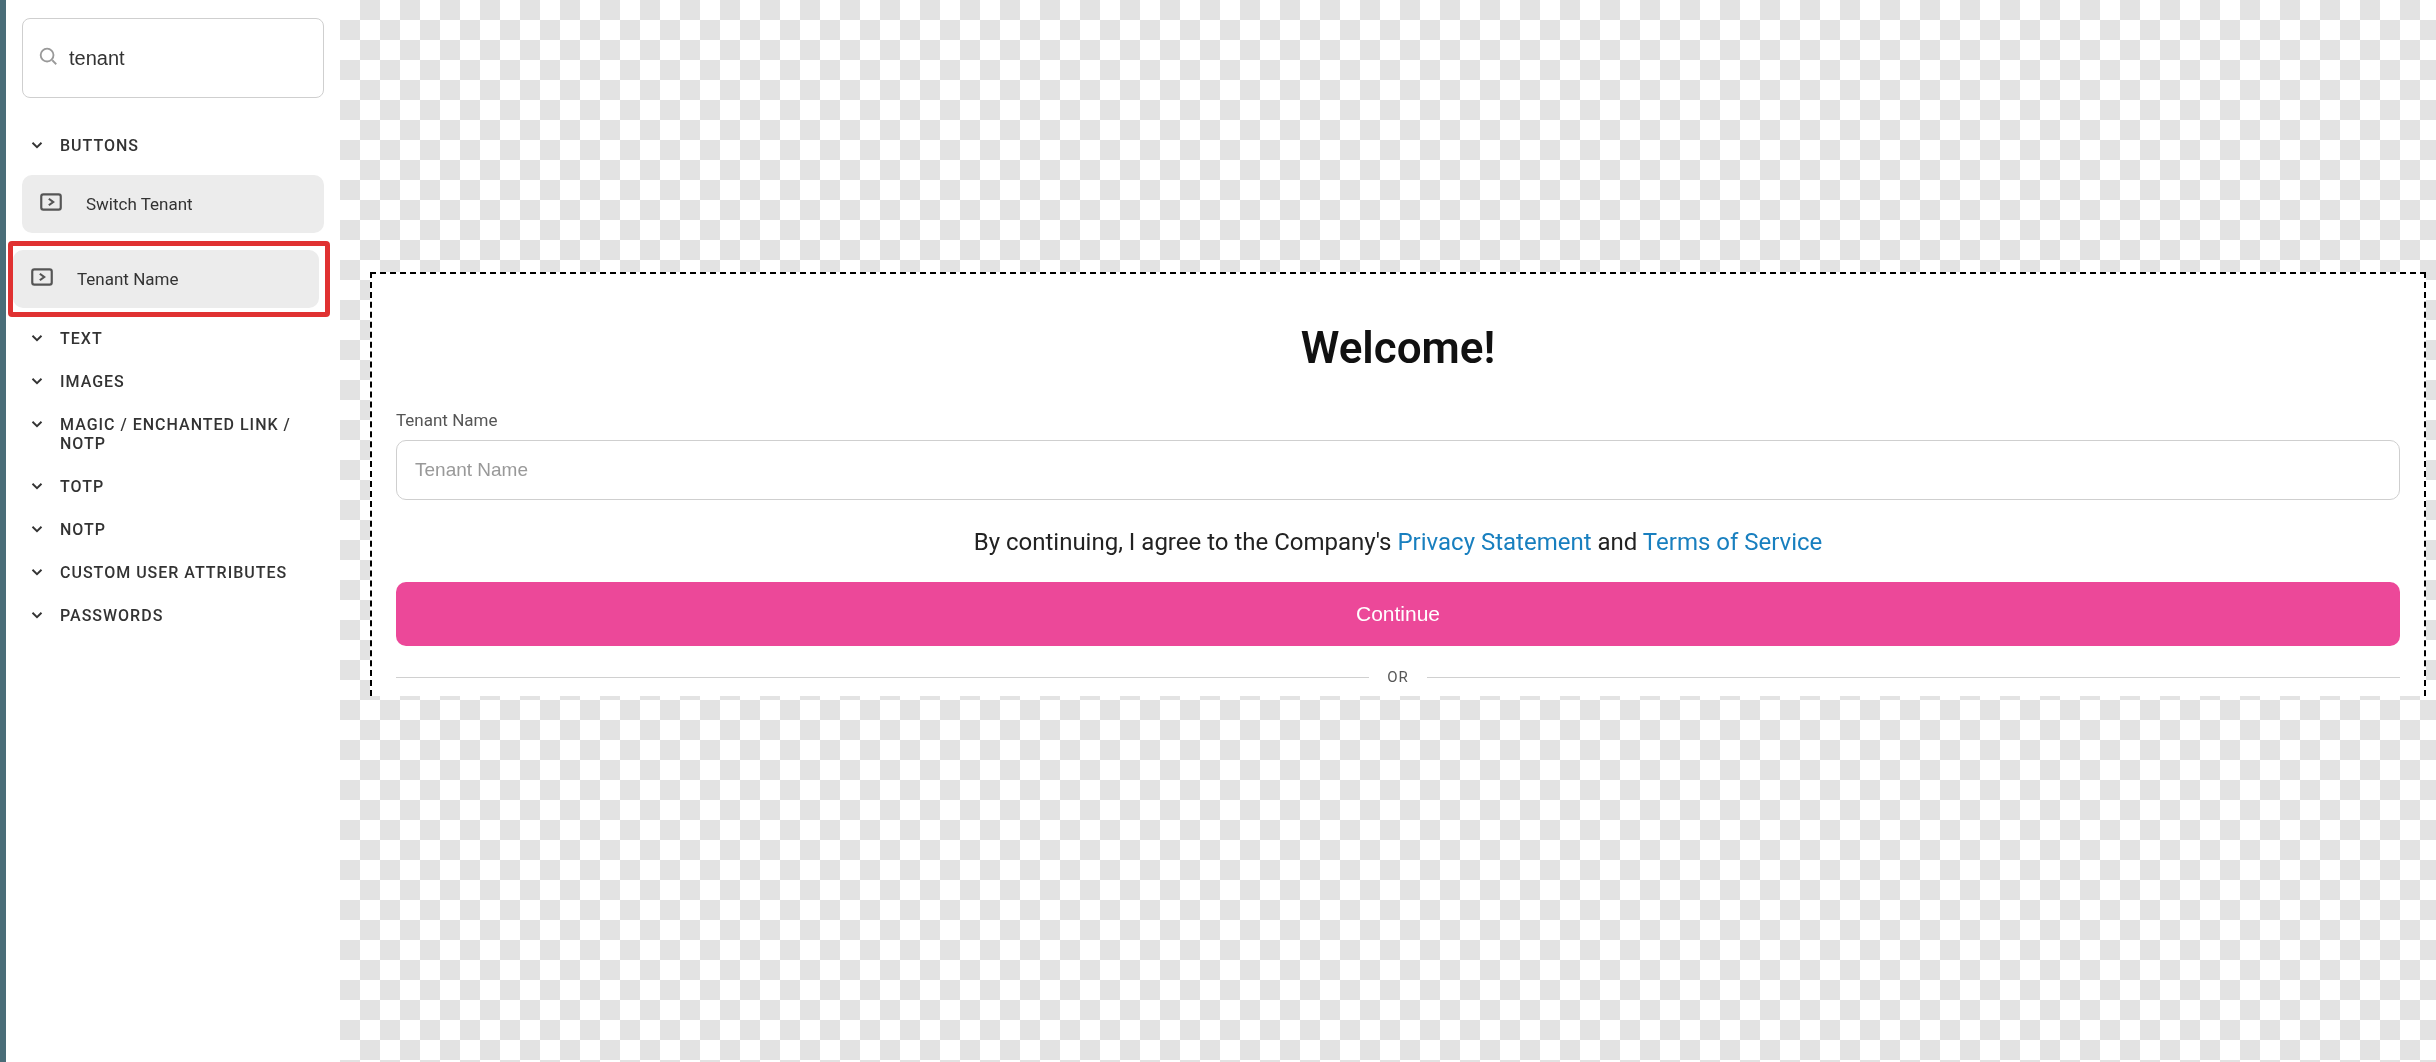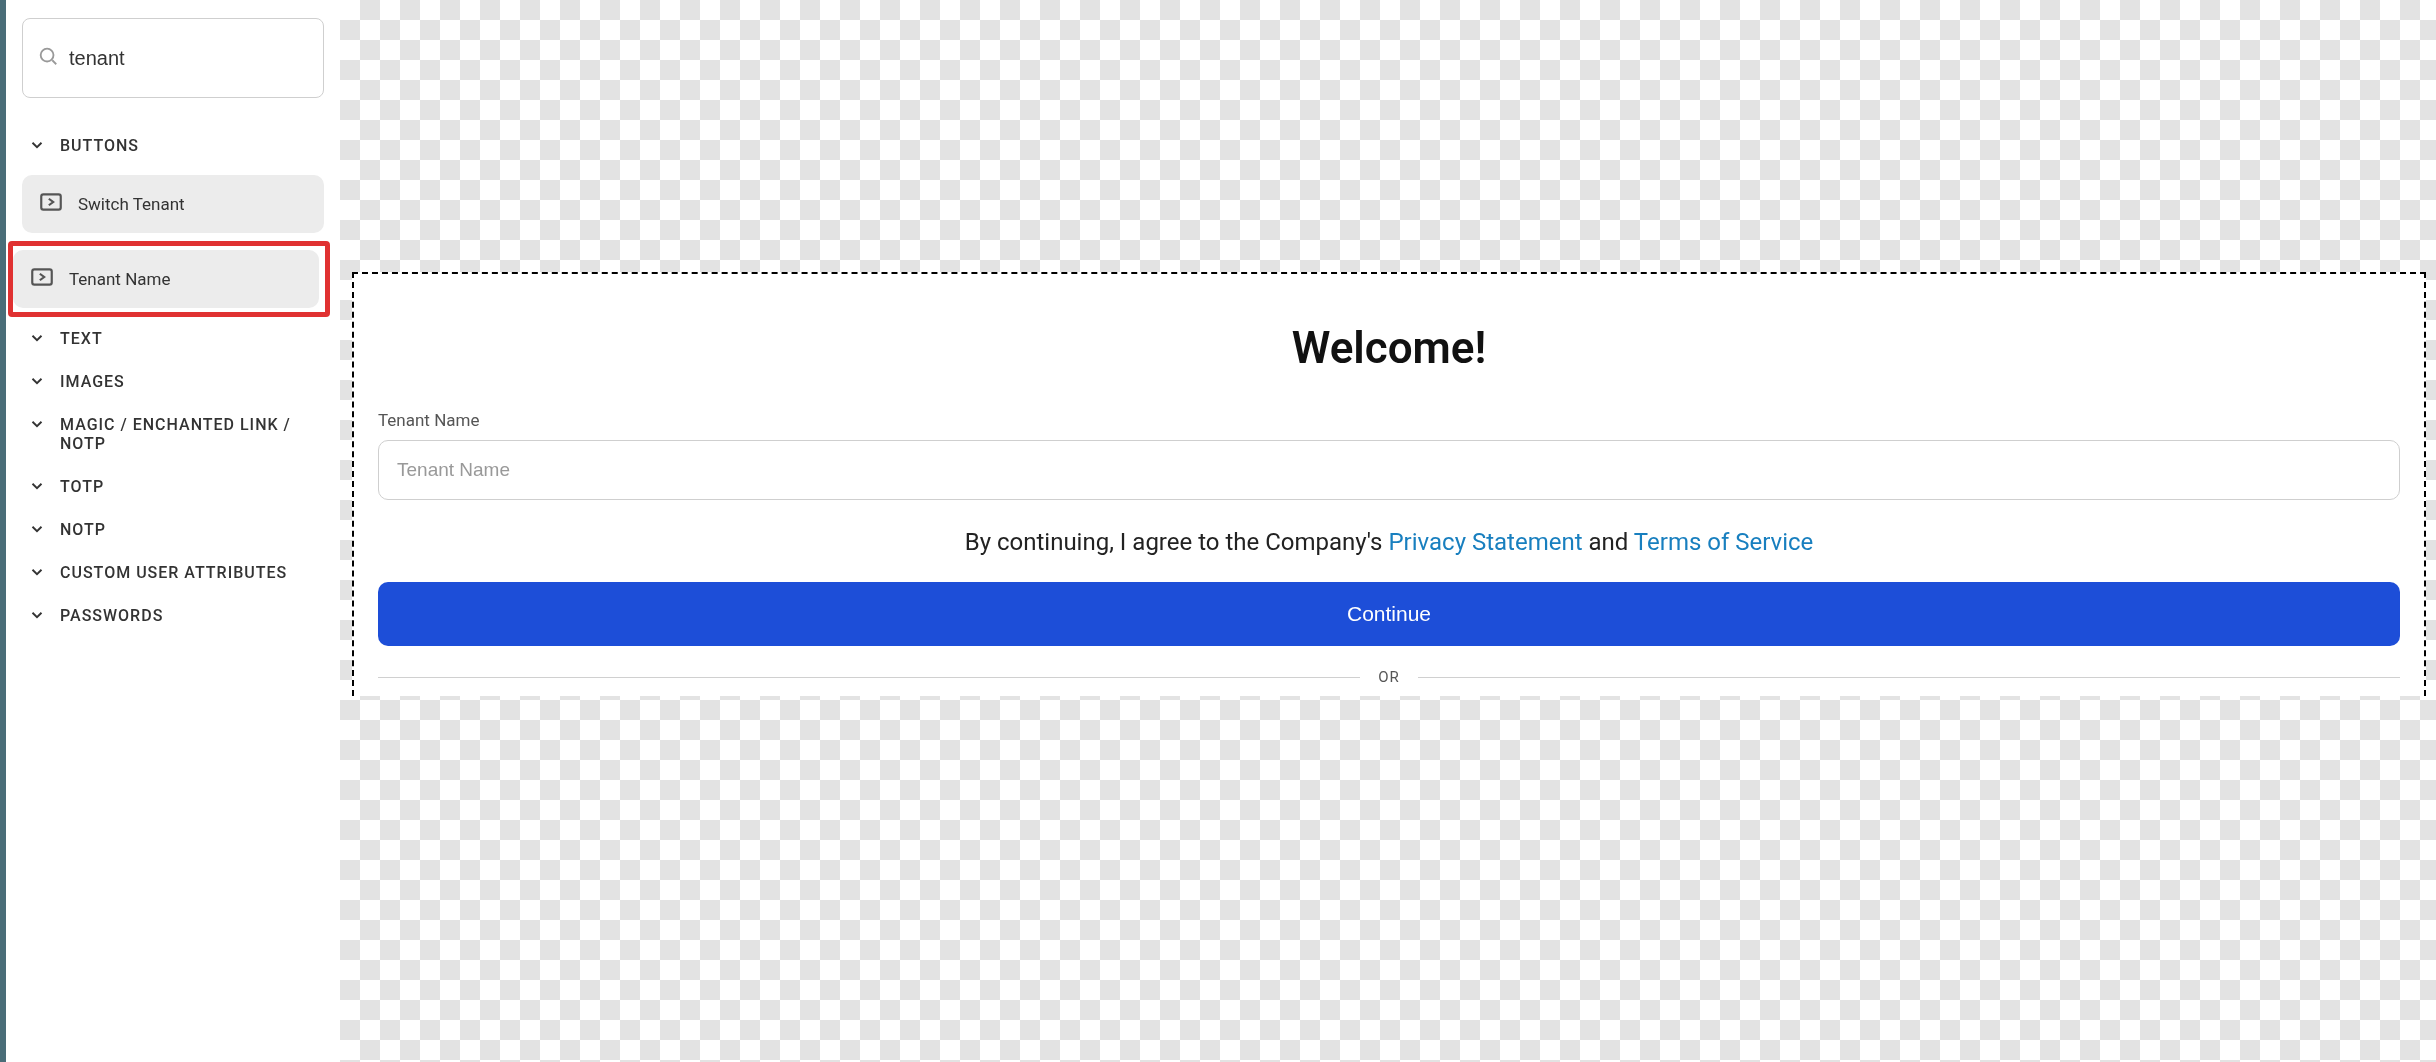--- a/index.html
+++ b/index.html
@@ -53,21 +53,21 @@
     text-transform: uppercase;
     letter-spacing: 1px;
     font-size: 16px;
     font-weight: 500;
     color: #333;
   }
 
   .component-item {
     display: flex;
     align-items: center;
-    gap: 14px;
+    gap: 22px;
     background: #ececec;
     border-radius: 10px;
     padding: 14px 16px;
     margin: 8px 0;
     cursor: pointer;
     font-size: 17px;
     color: #333;
   }
   .component-item svg { width: 26px; height: 26px; flex: 0 0 26px; }
 
@@ -90,21 +90,21 @@
       linear-gradient(-45deg, #e3e3e3 25%, transparent 25%),
       linear-gradient(45deg, transparent 75%, #e3e3e3 75%),
       linear-gradient(-45deg, transparent 75%, #e3e3e3 75%);
     background-size: 40px 40px;
     background-position: 0 0, 0 20px, 20px -20px, -20px 0;
     overflow: auto;
   }
 
   .form-card {
     position: absolute;
-    left: 12px;
+    left: 30px;
     right: 10px;
     top: 272px;
     background: #fff;
     border: 2px dashed #000;
     border-bottom: none;
     padding: 48px 24px 10px 24px;
   }
 
   .form-title {
     text-align: center;
@@ -136,21 +136,21 @@
     text-align: center;
     font-size: 24px;
     color: #222;
     margin-bottom: 26px;
   }
   .consent a { color: #187fbf; text-decoration: none; }
 
   .primary-btn {
     display: block;
     width: 100%;
-    background: #1d4ed8;
+    background: #ec4899;
     color: #fff;
     font-size: 21px;
     font-weight: 500;
     border: none;
     border-radius: 10px;
     padding: 20px;
     cursor: pointer;
     margin-bottom: 22px;
   }
 

